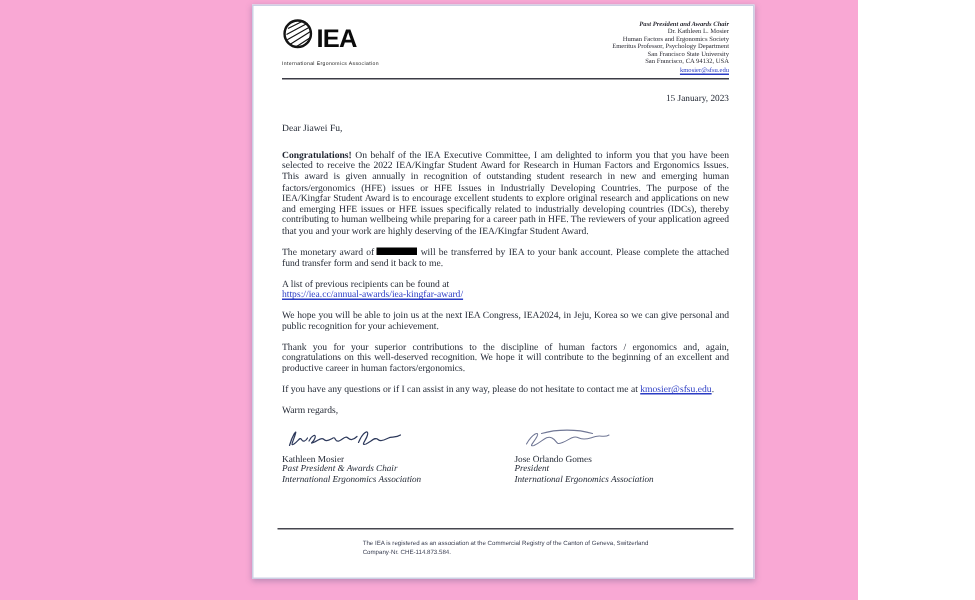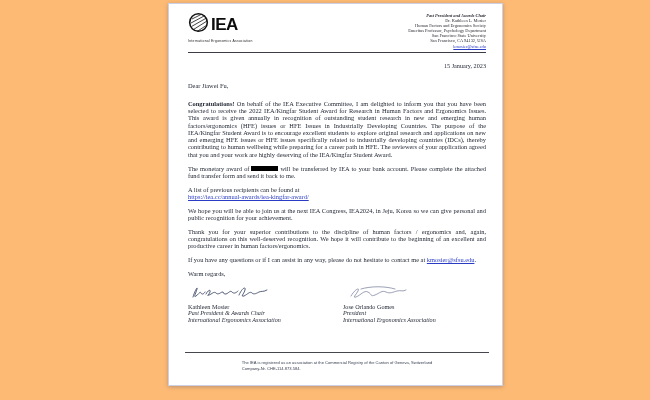--- a/index.html
+++ b/index.html
@@ -1,18 +1,18 @@
 <!DOCTYPE html>
 <html><head>
 <meta charset="utf-8">
 <style>
   html,body{margin:0;padding:0;}
   .screen{
-    position:relative;width:650px;height:400px;overflow:hidden;
-    background:#fdba74;font-family:"Liberation Serif",serif;
+    position:relative;width:572px;height:400px;overflow:hidden;
+    background:#f9a8d4;font-family:"Liberation Serif",serif;
   }
   .paper{
     position:absolute;left:168px;top:3px;width:335px;height:383px;
     box-sizing:border-box;background:#ffffff;
     border:1px solid #ccd0e4;box-shadow:0 1px 4px rgba(70,75,120,.35);
     padding:8px 16px 0 19px;
   }
   .header{display:flex;justify-content:space-between;align-items:flex-start;}
   .logo{display:flex;flex-direction:column;}
   .logo-row{display:flex;align-items:center;gap:2px;}

